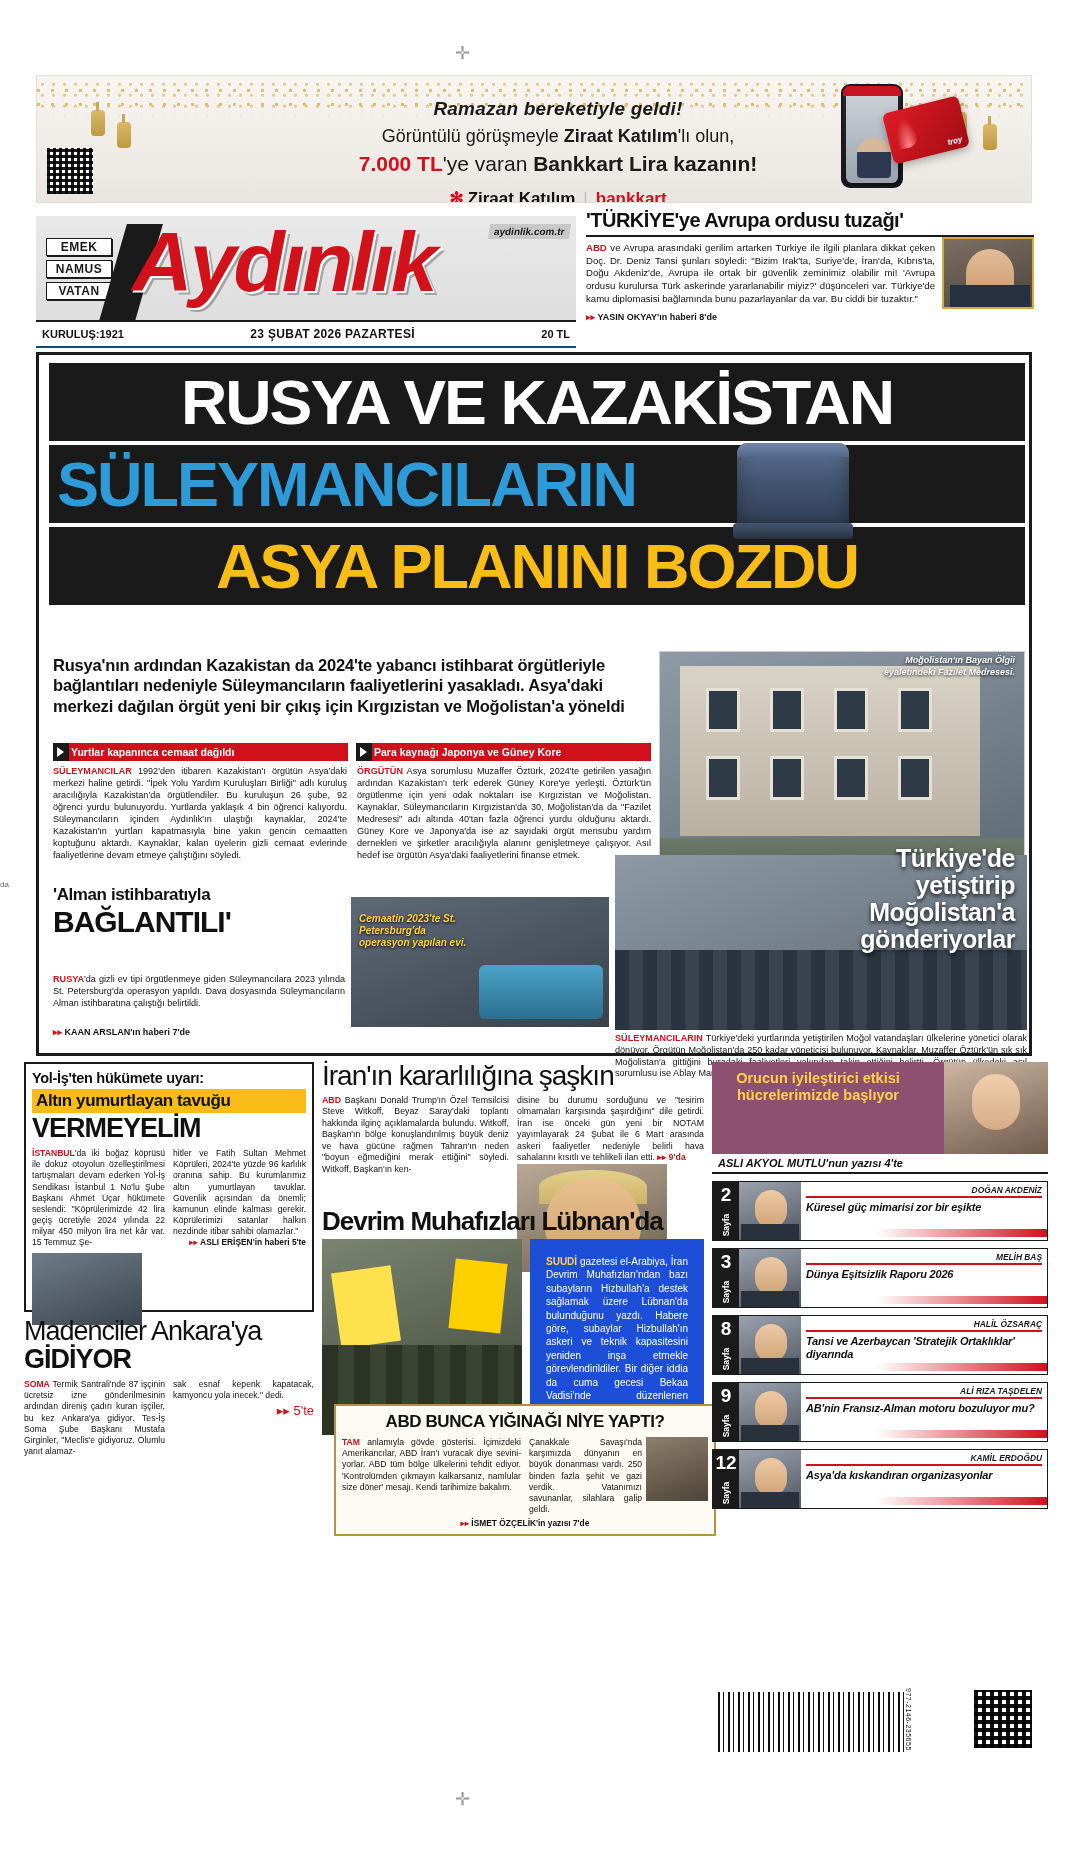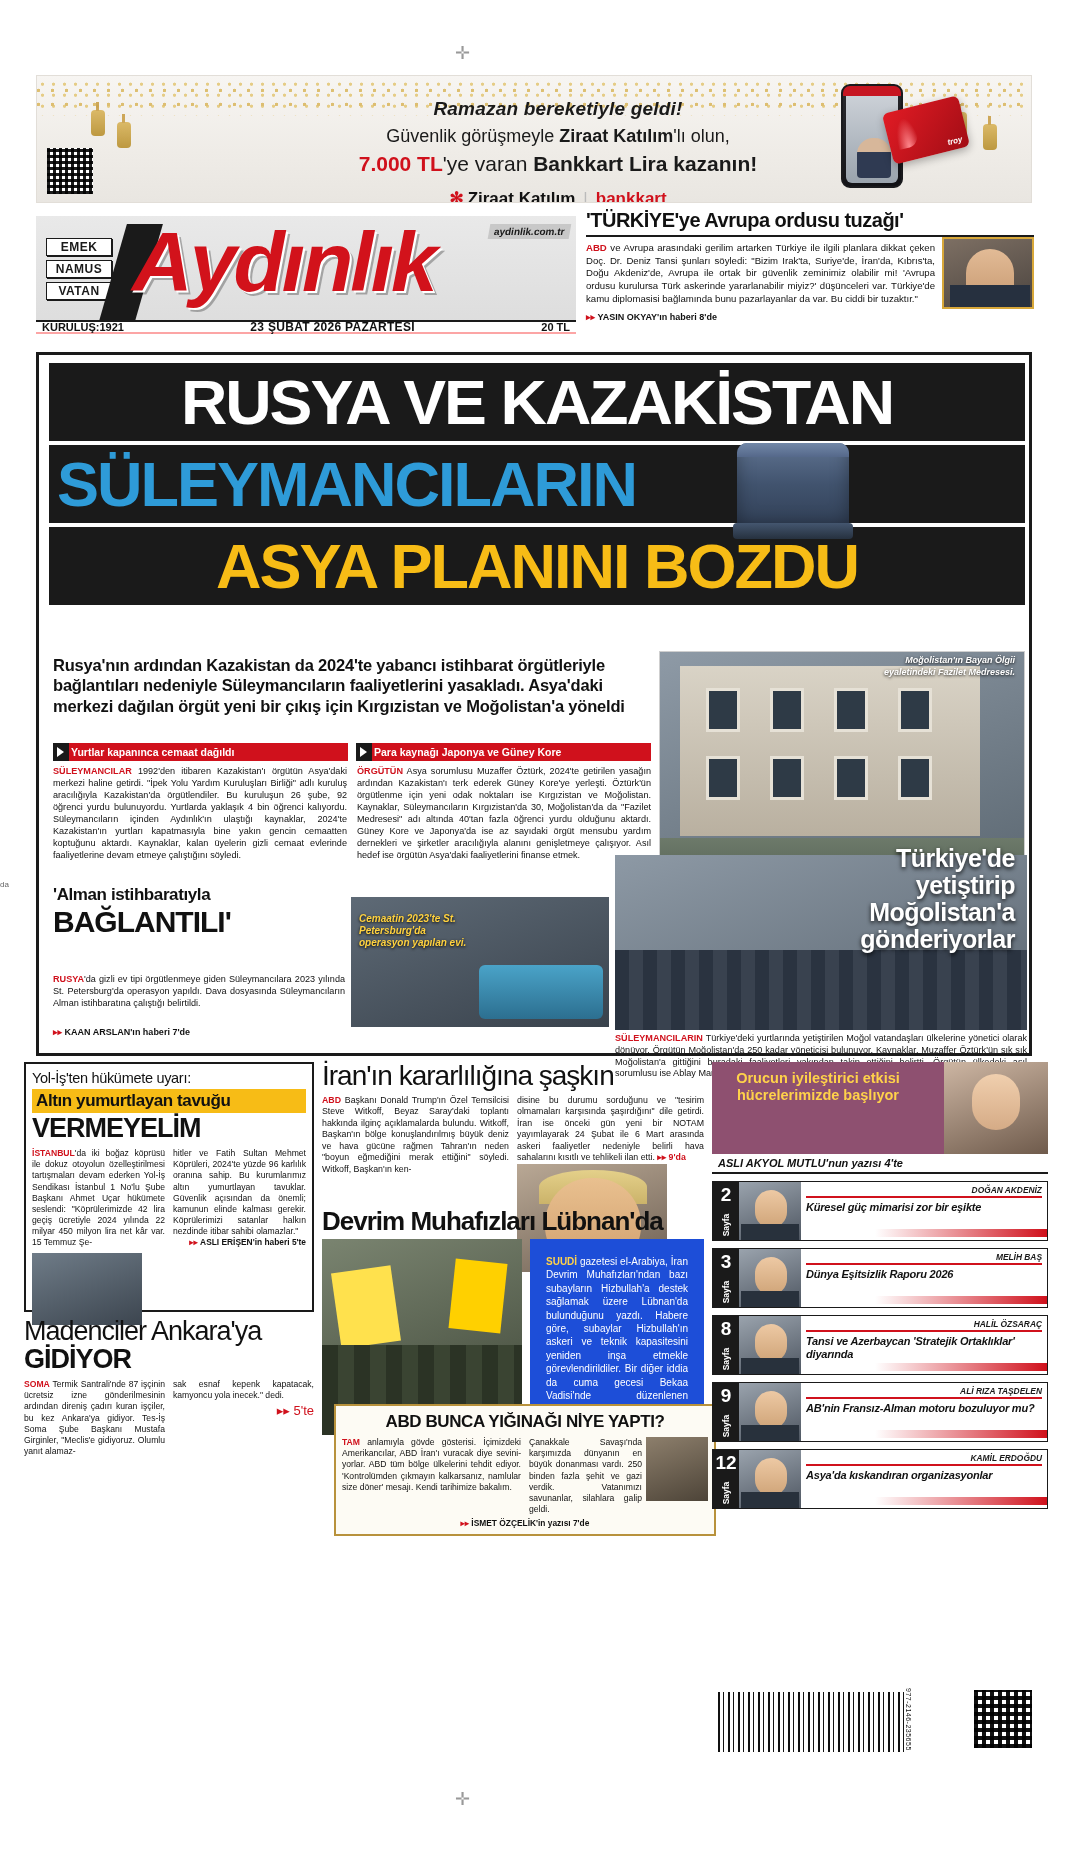--- a/index.html
+++ b/index.html
@@ -75,23 +75,23 @@
   .mh-words div{ background:#fff; border:1.5px solid #1a1a1a; color:#1a1a1a;
                  font-size:12px; font-weight:800; text-align:center; letter-spacing:.5px;
                  padding:1px 0; margin-bottom:4px; box-shadow:1px 1px 0 #1a1a1a;}
   .mh-slash { position:absolute; left:76px; top:8px; width:36px; height:104px;
               background:#1a1a1a; transform:skewX(-16deg); }
   .mh-title { position:absolute; left:96px; top:4px; font-size:84px; font-weight:800;
               color:#d2121b; letter-spacing:-3px; font-style:italic;
               text-shadow:2px 2px 0 #fff, 4px 4px 0 rgba(0,0,0,.28); line-height:1; }
   .mh-url { position:absolute; right:6px; top:8px; background:#c8c8c8; color:#1a1a1a;
             font-size:10px; font-weight:800; padding:2px 5px; transform:skewX(-10deg); }
-  .mh-bar { position:absolute; left:36px; top:320px; width:540px; height:14px;
+  .mh-bar { position:absolute; left:36px; top:320px; width:540px; height:28px;
             display:flex; align-items:center; justify-content:space-between;
-            border-top:2px solid #1a1a1a; border-bottom:2px solid #fca5a5;
+            border-top:2px solid #1a1a1a; border-bottom:2px solid #0c4a6e;
             font-size:11px; font-weight:800; padding:0 6px; background:#fff;}
   .mh-bar .date{ font-size:12px; letter-spacing:.3px; }
 
   
   .tr { position:absolute; left:586px; top:210px; width:448px; height:134px; }
   .tr h2 { font-size:20px; font-weight:800; letter-spacing:-.5px; line-height:1.05;
            border-bottom:2px solid #1a1a1a; padding-bottom:4px; }
   .tr .body { margin-top:5px; font-size:9.6px; line-height:1.32; text-align:justify; }
   .tr .body .red{ color:#d0111c; font-weight:800; }
   .tr .wrap{ display:flex; gap:7px; }
@@ -173,21 +173,21 @@
              background:linear-gradient(160deg,#8d99a5,#5b6671); overflow:hidden; }
   .photo-c .crowd{ position:absolute; left:0; bottom:0; width:100%; height:80px;
                    background:repeating-linear-gradient(90deg,#2a3340 0 14px,#39424f 14px 28px);}
   .bottombar { position:absolute; left:576px; top:678px; width:412px; font-size:9.1px;
                line-height:1.3; text-align:justify; }
   .bottombar .red{ color:#d0111c; font-weight:800; }
   .bottombar .mark{ color:#d0111c; font-weight:700; }
 
   
   .yolis { position:absolute; left:24px; top:1062px; width:290px; border:2px solid #1a1a1a; height:250px; padding:6px; }
-  .yolis .k{ font-size:14.5px; font-weight:400; letter-spacing:-.3px; }
+  .yolis .k{ font-size:14.5px; font-weight:700; letter-spacing:-.3px; }
   .yolis .y1{ background:#f7bc16; font-size:17px; font-weight:800; padding:2px 4px; margin-top:3px; letter-spacing:-.4px;}
   .yolis .y2{ font-size:27px; font-weight:800; letter-spacing:-1px; line-height:1; margin-top:2px;}
   .yolis .two{ display:flex; gap:8px; margin-top:6px; }
   .yolis .tc{ flex:1; font-size:8.6px; line-height:1.3; text-align:justify; }
   .yolis .tc .red{ color:#d0111c; font-weight:800; }
   .yolis .pic{ width:110px; height:72px; margin-top:4px; background:linear-gradient(160deg,#6f7c88,#3c454f);}
   .yolis .cr{ font-size:8.4px; font-weight:700; text-align:right; }
   .yolis .cr .mark{ color:#d0111c; }
 
   
@@ -292,21 +292,21 @@
     <div class="garland"></div>
     <div class="lantern" style="left:54px; top:34px;"></div>
     <div class="lantern" style="left:80px; top:46px;"></div>
     <div class="lantern" style="right:64px; top:36px;"></div>
     <div class="lantern" style="right:34px; top:48px;"></div>
     <div class="qr"></div>
 
 
     <div class="adtext">
       <div class="a1">Ramazan bereketiyle geldi!</div>
-      <div class="a2"><span>Güvenlik görüşmeyle </span><b>Ziraat Katılım</b><span>'lı olun,</span></div>
+      <div class="a2"><span>Görüntülü görüşmeyle </span><b>Ziraat Katılım</b><span>'lı olun,</span></div>
       <div class="a3"><span class="red">7.000 TL</span><span>'ye varan </span><b>Bankkart Lira kazanın!</b></div>
     </div>
 
     <div class="adlogos">
       <span class="wheat">✻</span><span class="zk">Ziraat Katılım</span><span class="sep">|</span><span class="bk">bankkart</span>
     </div>
 
     <div class="phone">
       <div class="scr"></div>
       <div class="bar"></div>

